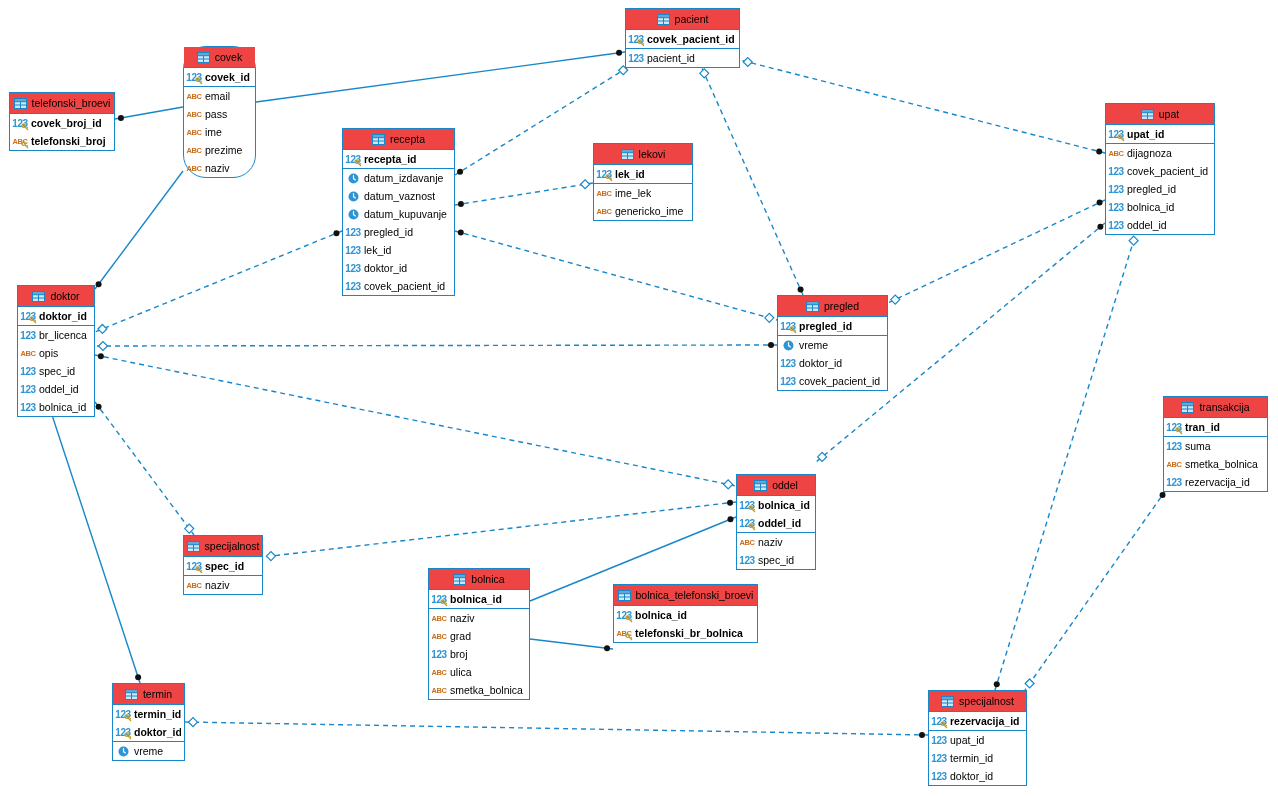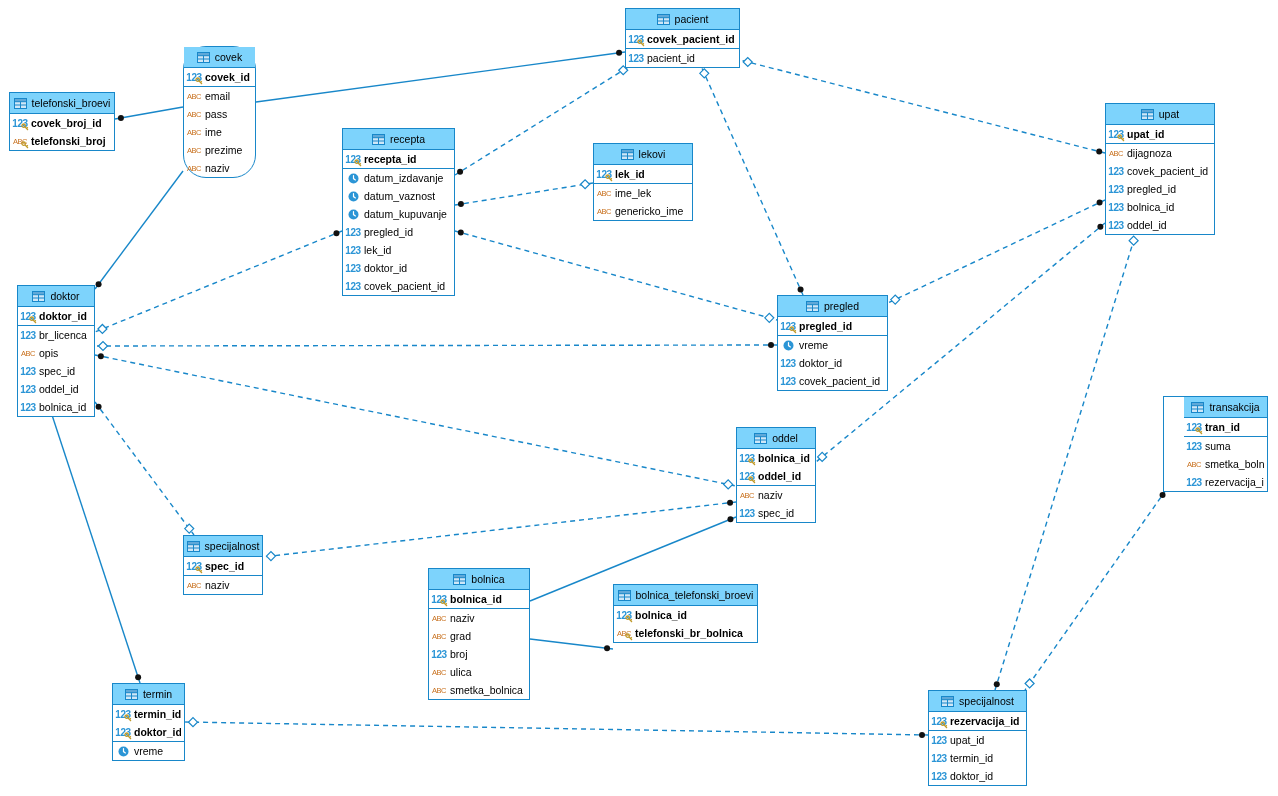--- a/index.html
+++ b/index.html
@@ -1,32 +1,32 @@
 <!DOCTYPE html>
 <html><head>
 <meta charset="utf-8">
 <style>
   html,body{margin:0;padding:0;background:#ffffff;}
   #canvas{position:relative;width:1278px;height:796px;background:#ffffff;overflow:hidden;
           font-family:"Liberation Sans",sans-serif;}
   #rel-layer{position:absolute;left:0;top:0;width:1278px;height:796px;}
   .table{position:absolute;background:#ffffff;border:1.4px solid #1887c9;box-sizing:border-box;
          font-family:"Liberation Sans",sans-serif;}
-  .t-header{height:21px;background:#7dd3fc;border-bottom:1px solid #1887c9;display:flex;
+  .t-header{height:21px;background:#ef4444;border-bottom:1px solid #1887c9;display:flex;
             align-items:center;justify-content:center;gap:5px;font-size:10.5px;color:#000;
             box-sizing:border-box;white-space:nowrap;overflow:hidden;}
   .t-header .t-name{line-height:20px;}
   .row{height:18px;display:flex;align-items:center;padding:0 3px 0 2px;gap:3px;
        box-sizing:border-box;white-space:nowrap;overflow:hidden;font-size:10.5px;color:#000;}
   .pk-section.has-sep{border-bottom:1px solid #1887c9;}
   .row.pk .col-name{font-weight:bold;}
   .ticon{width:16px;flex:0 0 16px;position:relative;display:flex;align-items:center;
          justify-content:center;height:100%;}
   .i-num{color:#2b95d6;font-size:10px;font-weight:bold;letter-spacing:-0.4px;}
-  .i-text{color:#c8701d;font-size:7.5px;font-weight:normal;letter-spacing:-0.4px;}
+  .i-text{color:#c8701d;font-size:7.5px;font-weight:bold;letter-spacing:-0.4px;}
   .key-badge{position:absolute;right:-1px;bottom:1px;line-height:0;}
   .col-name{overflow:hidden;text-overflow:clip;}
 </style>
 </head>
 <body>
 
 <div id="canvas">
   <svg id="rel-layer" xmlns="http://www.w3.org/2000/svg" width="1278" height="796" viewBox="0 0 1278 796">
       <g>
         <line x1="183" y1="107" x2="115" y2="119" stroke="#1887c9" stroke-width="1.4"></line>
@@ -510,21 +510,21 @@
             <span class="col-name">doktor_id</span>
           </div>
           <div class="row">
             <span class="ticon">
               <span class="i-num">123</span>
             </span>
             <span class="col-name">covek_pacient_id</span>
           </div>
         </div>
       </div>
-      <div class="table" style="left: 736px; top: 427px; width: 80px;">
+      <div class="table" style="left: 736px; top: 474px; width: 80px;">
         <div class="t-header">
           <span style="line-height: 0;"><svg width="13" height="11" viewBox="0 0 13 11">
               <rect x="0.5" y="0.5" width="12" height="10" fill="#cfe7f7" stroke="#1887c9"></rect>
               <rect x="0.5" y="0.5" width="12" height="3.2" fill="#5fa8d8" stroke="#1887c9"></rect>
               <line x1="6.5" y1="3.7" x2="6.5" y2="10.5" stroke="#1887c9"></line>
               <line x1="0.5" y1="7" x2="12.5" y2="7" stroke="#1887c9"></line>
             </svg></span>
           <span class="t-name">oddel</span>
         </div>
         <div class="pk-section has-sep">
@@ -557,21 +557,21 @@
             <span class="col-name">naziv</span>
           </div>
           <div class="row">
             <span class="ticon">
               <span class="i-num">123</span>
             </span>
             <span class="col-name">spec_id</span>
           </div>
         </div>
       </div>
-      <div class="table" style="left: 1163px; top: 396px; width: 105px; padding-left: 20px;">
+      <div class="table" style="left: 1163px; top: 396px; width: 105px;">
         <div class="t-header">
           <span style="line-height: 0;"><svg width="13" height="11" viewBox="0 0 13 11">
               <rect x="0.5" y="0.5" width="12" height="10" fill="#cfe7f7" stroke="#1887c9"></rect>
               <rect x="0.5" y="0.5" width="12" height="3.2" fill="#5fa8d8" stroke="#1887c9"></rect>
               <line x1="6.5" y1="3.7" x2="6.5" y2="10.5" stroke="#1887c9"></line>
               <line x1="0.5" y1="7" x2="12.5" y2="7" stroke="#1887c9"></line>
             </svg></span>
           <span class="t-name">transakcija</span>
         </div>
         <div class="pk-section has-sep">

